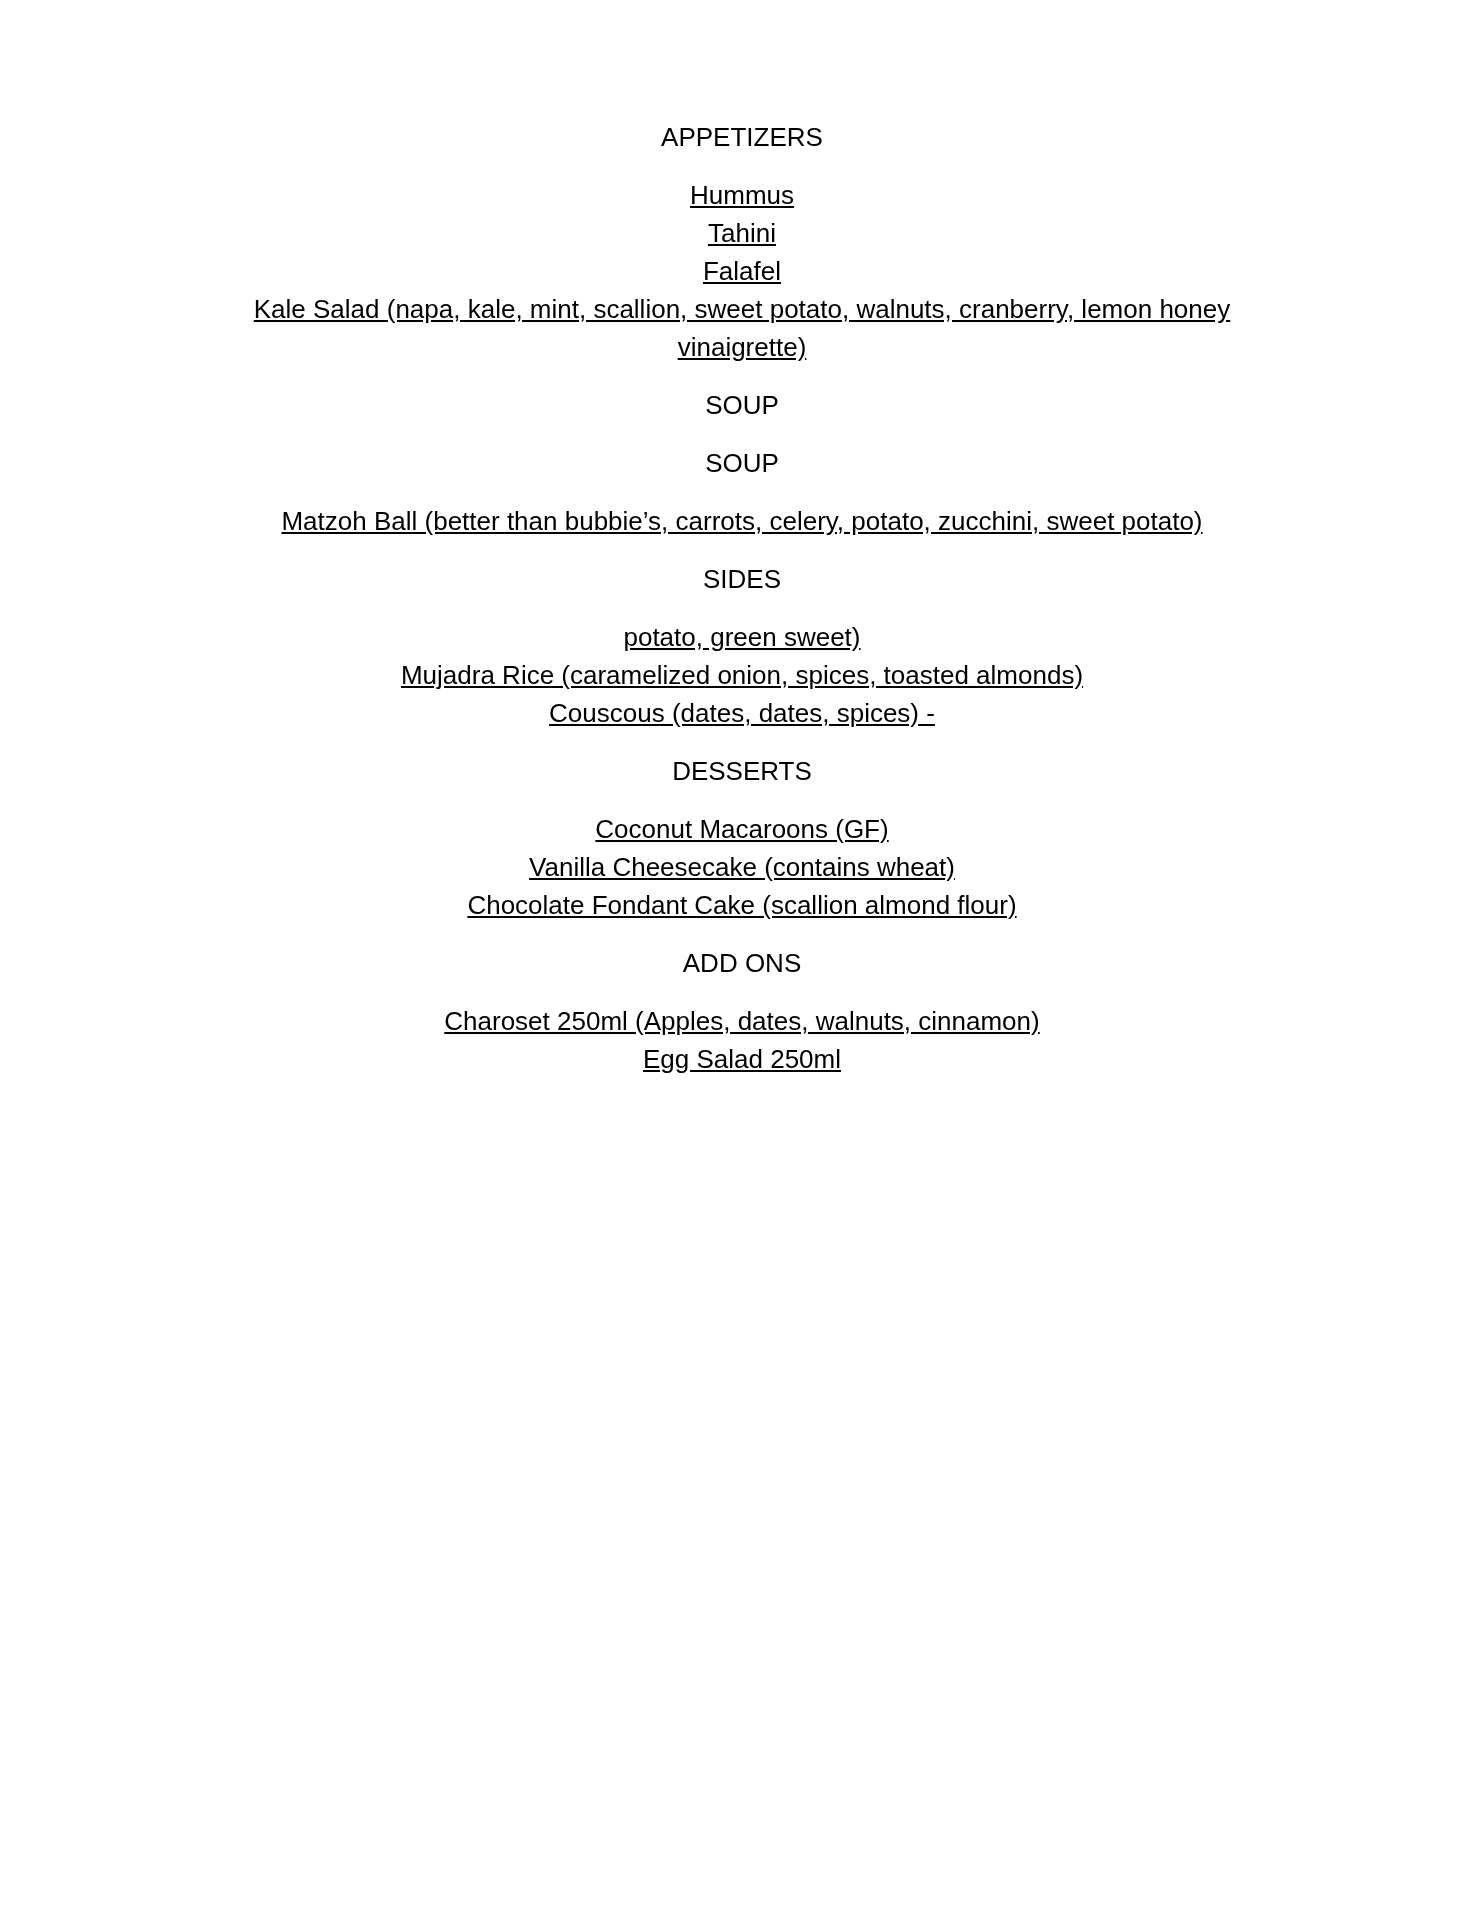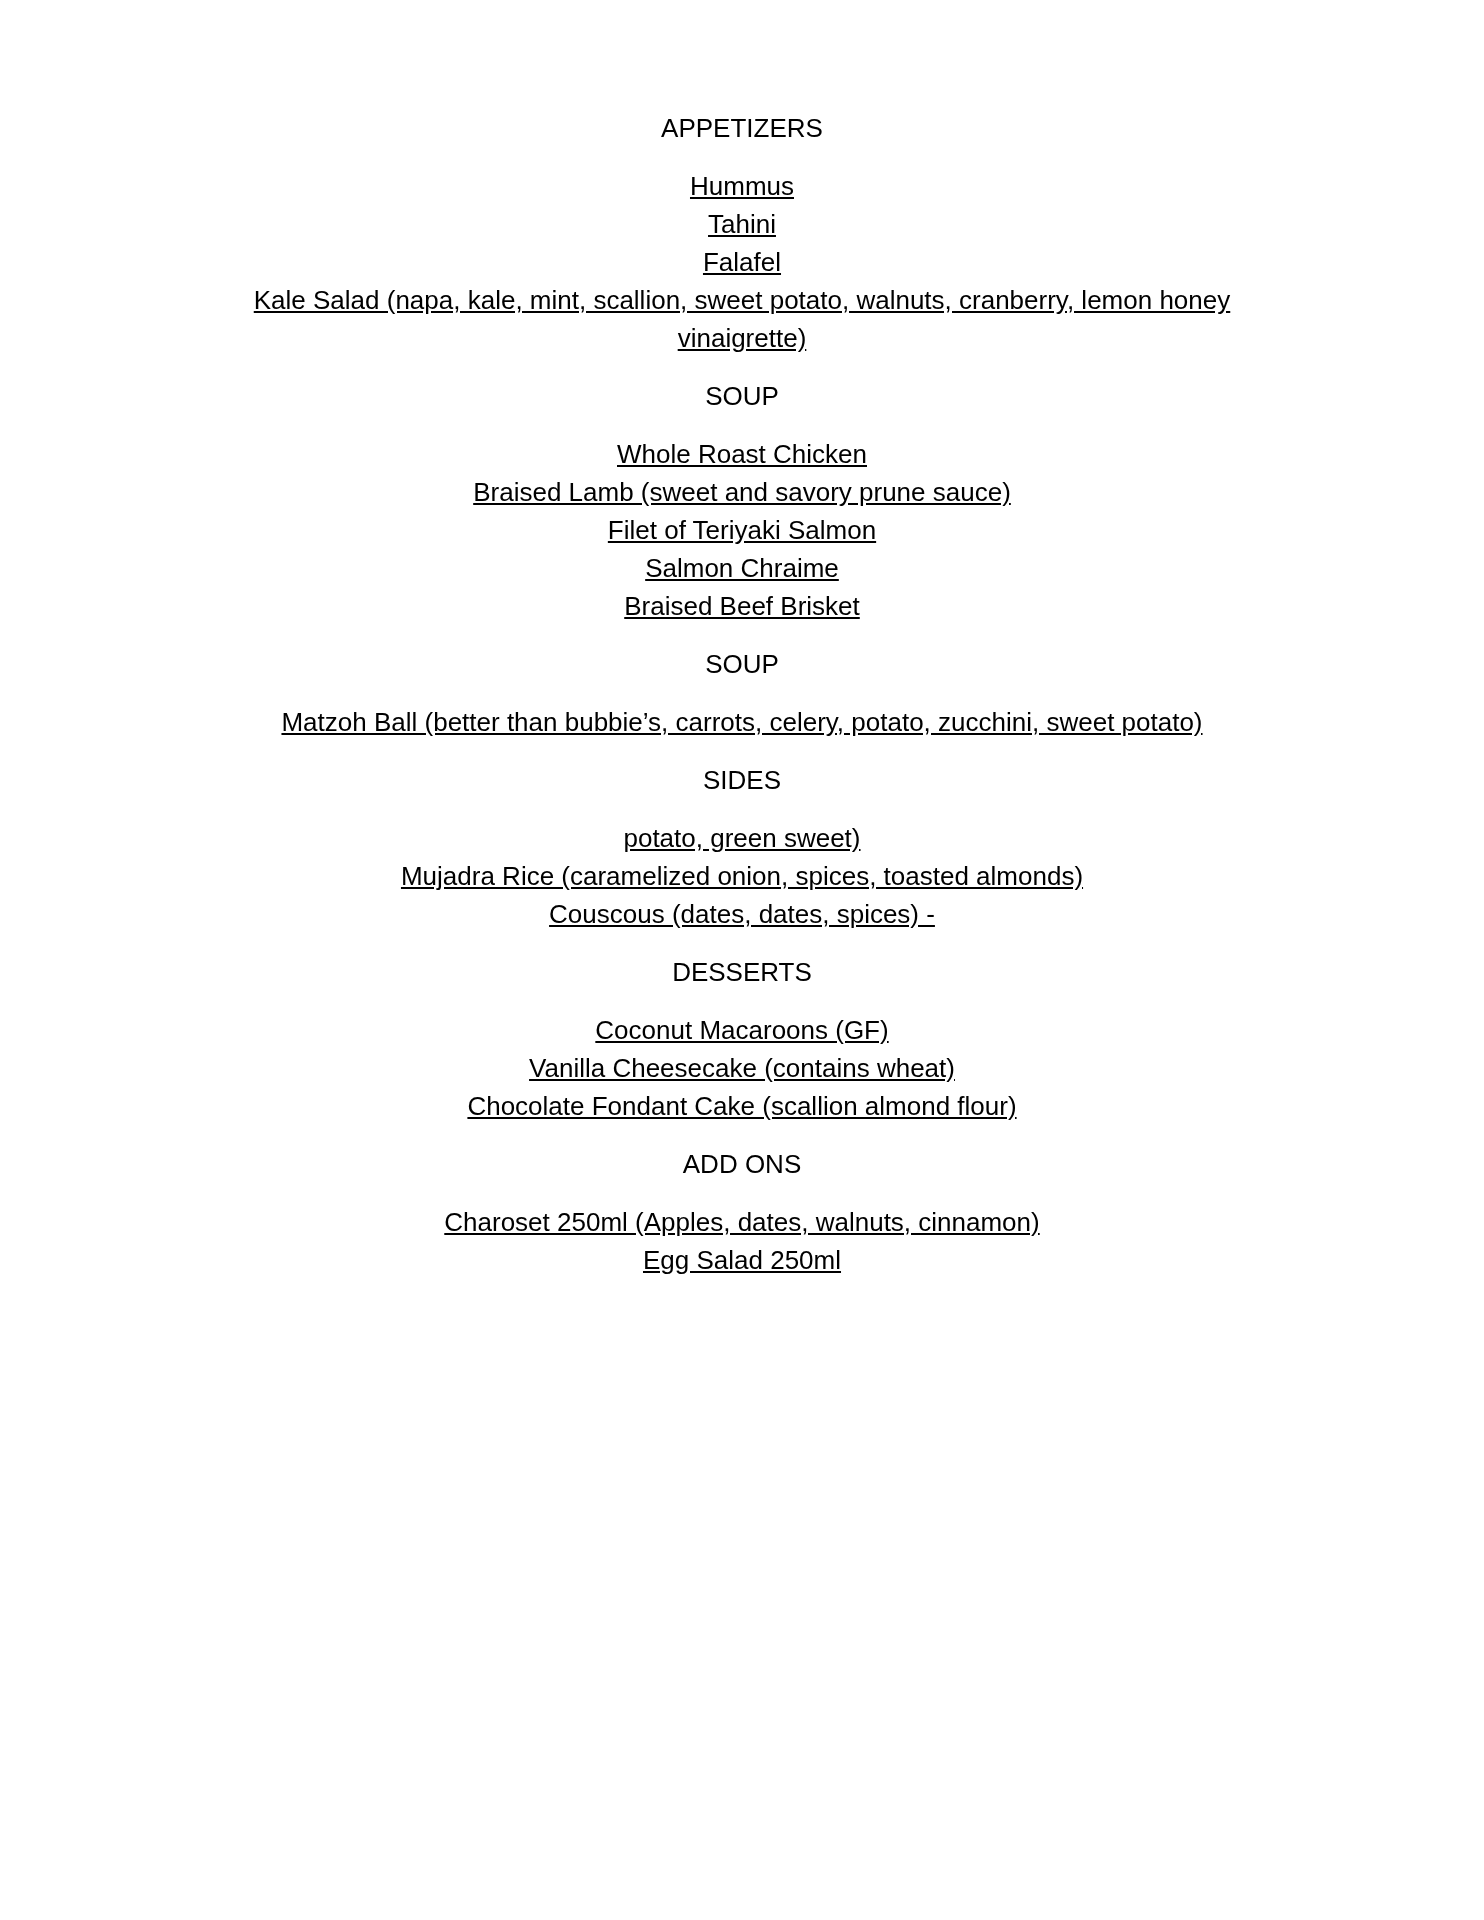--- a/index.html
+++ b/index.html
@@ -12,21 +12,21 @@
     height: 1920px;
     overflow: hidden;
     font-family: "Liberation Sans", sans-serif;
     font-size: 26px;
     line-height: 38px;
     color: #000000;
     -webkit-font-smoothing: antialiased;
   }
   .page {
     width: 1134px;
-    margin: 4px auto;
+    margin: 13px auto;
     padding-top: 105px;
     text-align: center;
   }
   .para {
     margin: 0 0 20px 0;
   }
   .heading {
     
     font-weight: 400;
   }
@@ -43,27 +43,20 @@
   <div class="para heading">APPETIZERS</div>
   <div class="para">
     <div class="line">Hummus</div>
     <div class="line">Tahini</div>
     <div class="line">Falafel</div>
     <div class="line">Kale Salad (napa, kale, mint, scallion, sweet potato, walnuts, cranberry, lemon honey</div>
     <div class="line">vinaigrette)</div>
   </div>
 
   <div class="para heading">SOUP</div>
-  <div class="para">
-    <div class="line">Whole Roast Chicken</div>
-    <div class="line">Braised Lamb (sweet and savory prune sauce)</div>
-    <div class="line">Filet of Teriyaki Salmon</div>
-    <div class="line">Salmon Chraime</div>
-    <div class="line">Braised Beef Brisket</div>
-  </div>
 
   <div class="para heading">SOUP</div>
   <div class="para">
     <div class="line">Matzoh Ball (better than bubbie’s, carrots, celery, potato, zucchini, sweet potato)</div>
   </div>
 
   <div class="para heading">SIDES</div>
   <div class="para">
     <div class="line">potato, green sweet)</div>
     <div class="line">Mujadra Rice (caramelized onion, spices, toasted almonds)</div>

